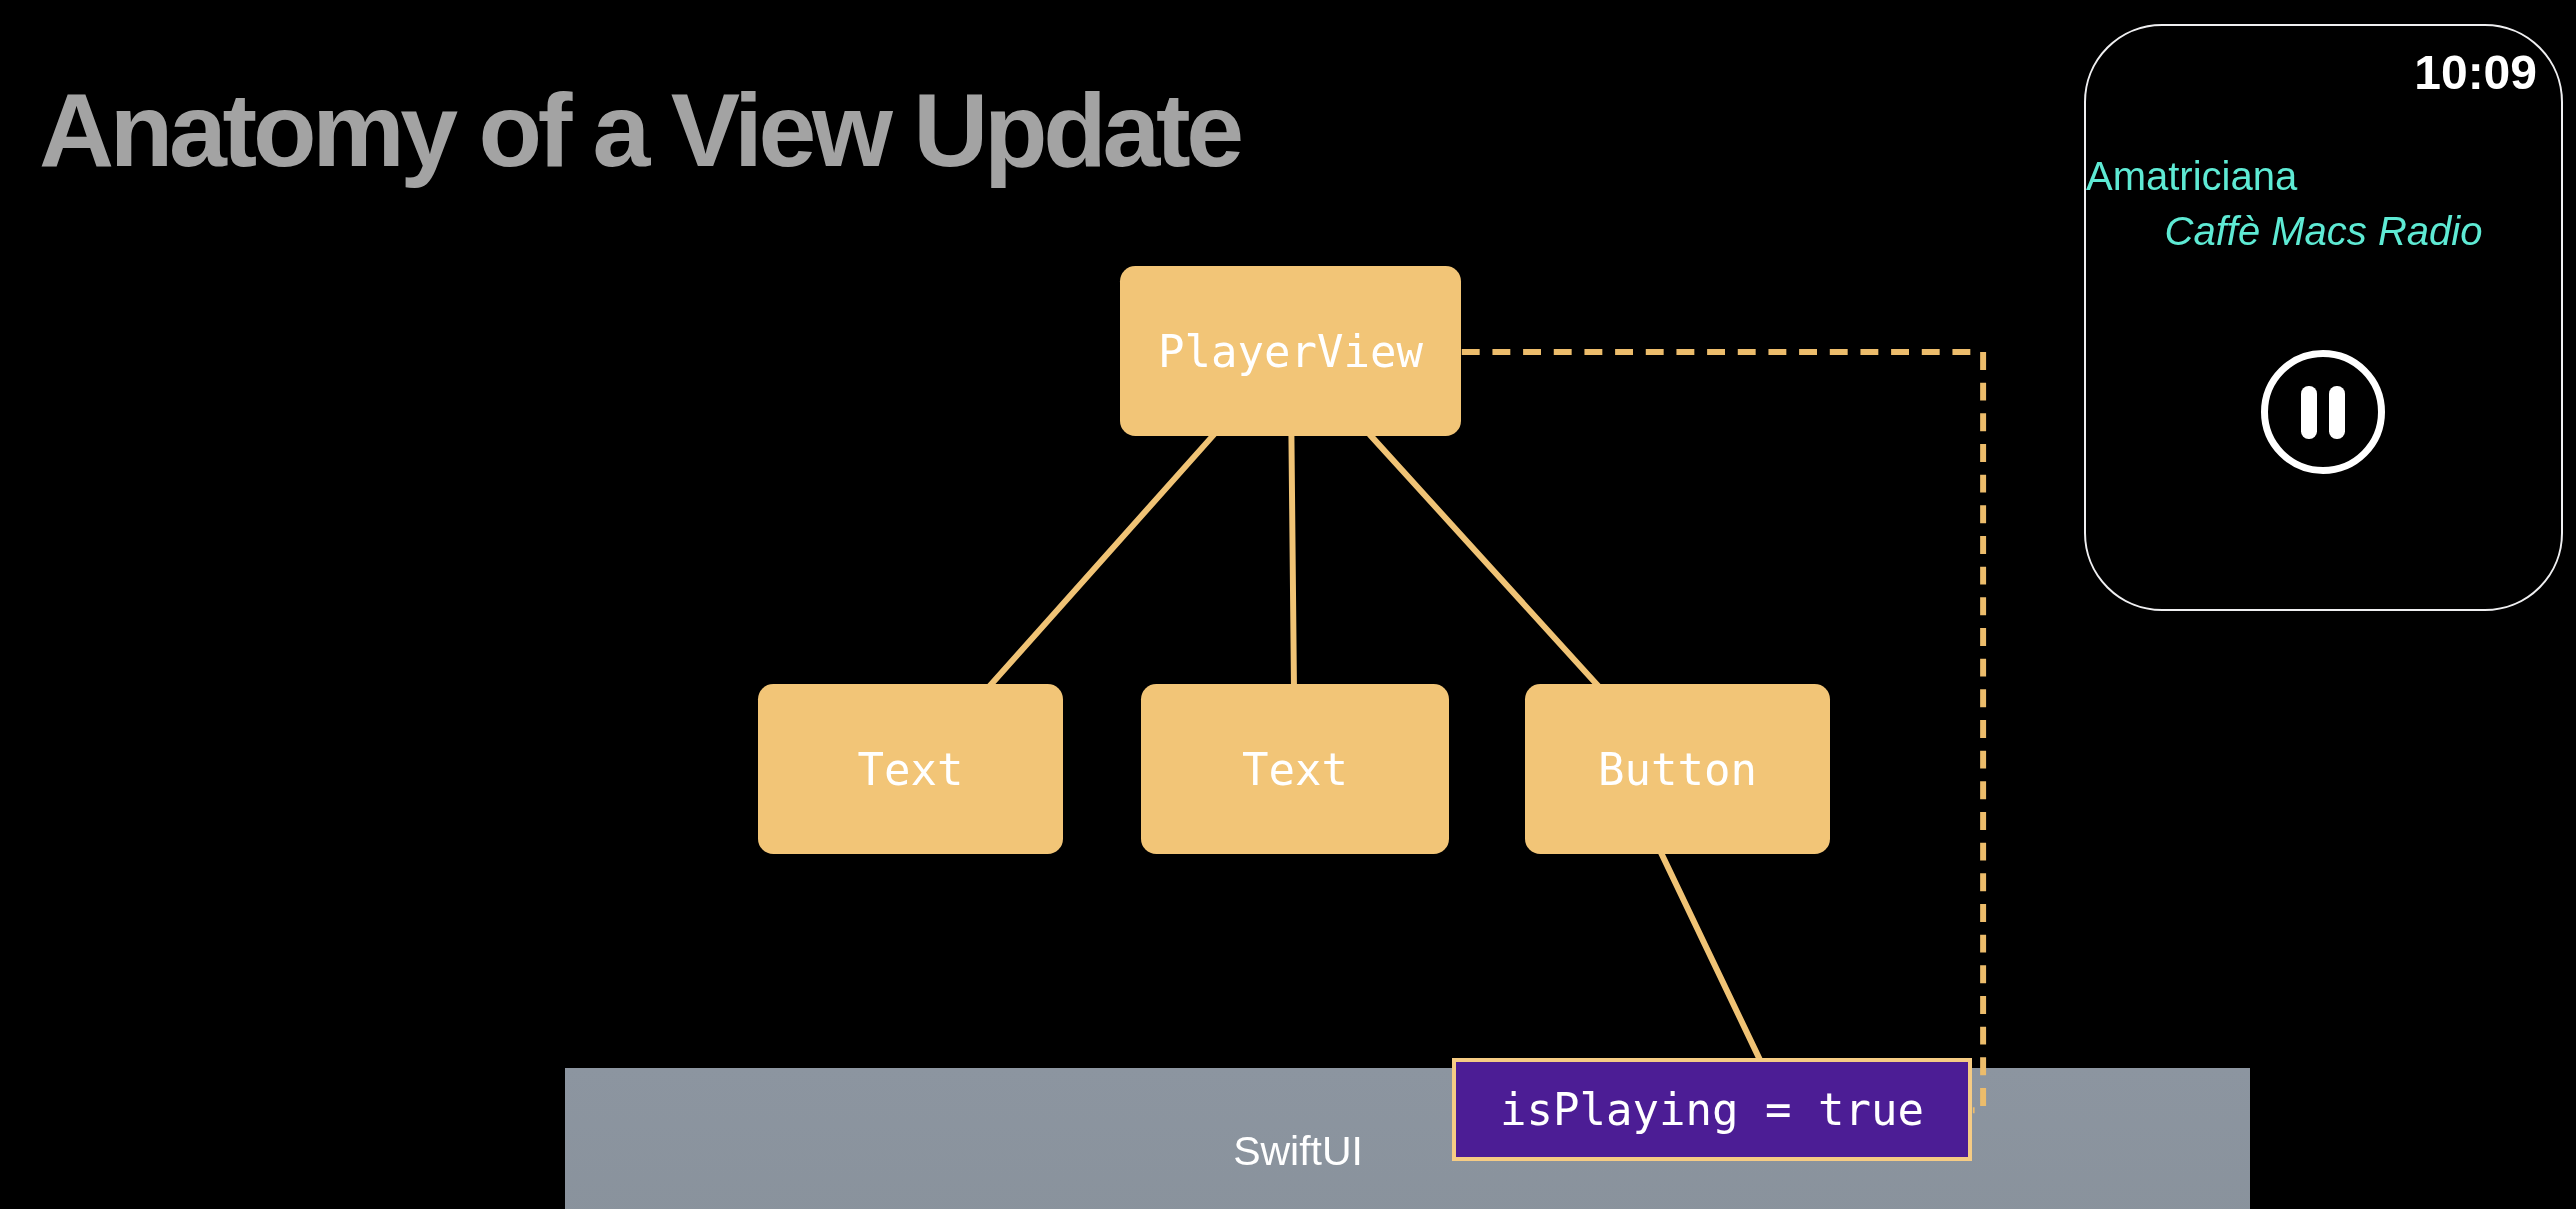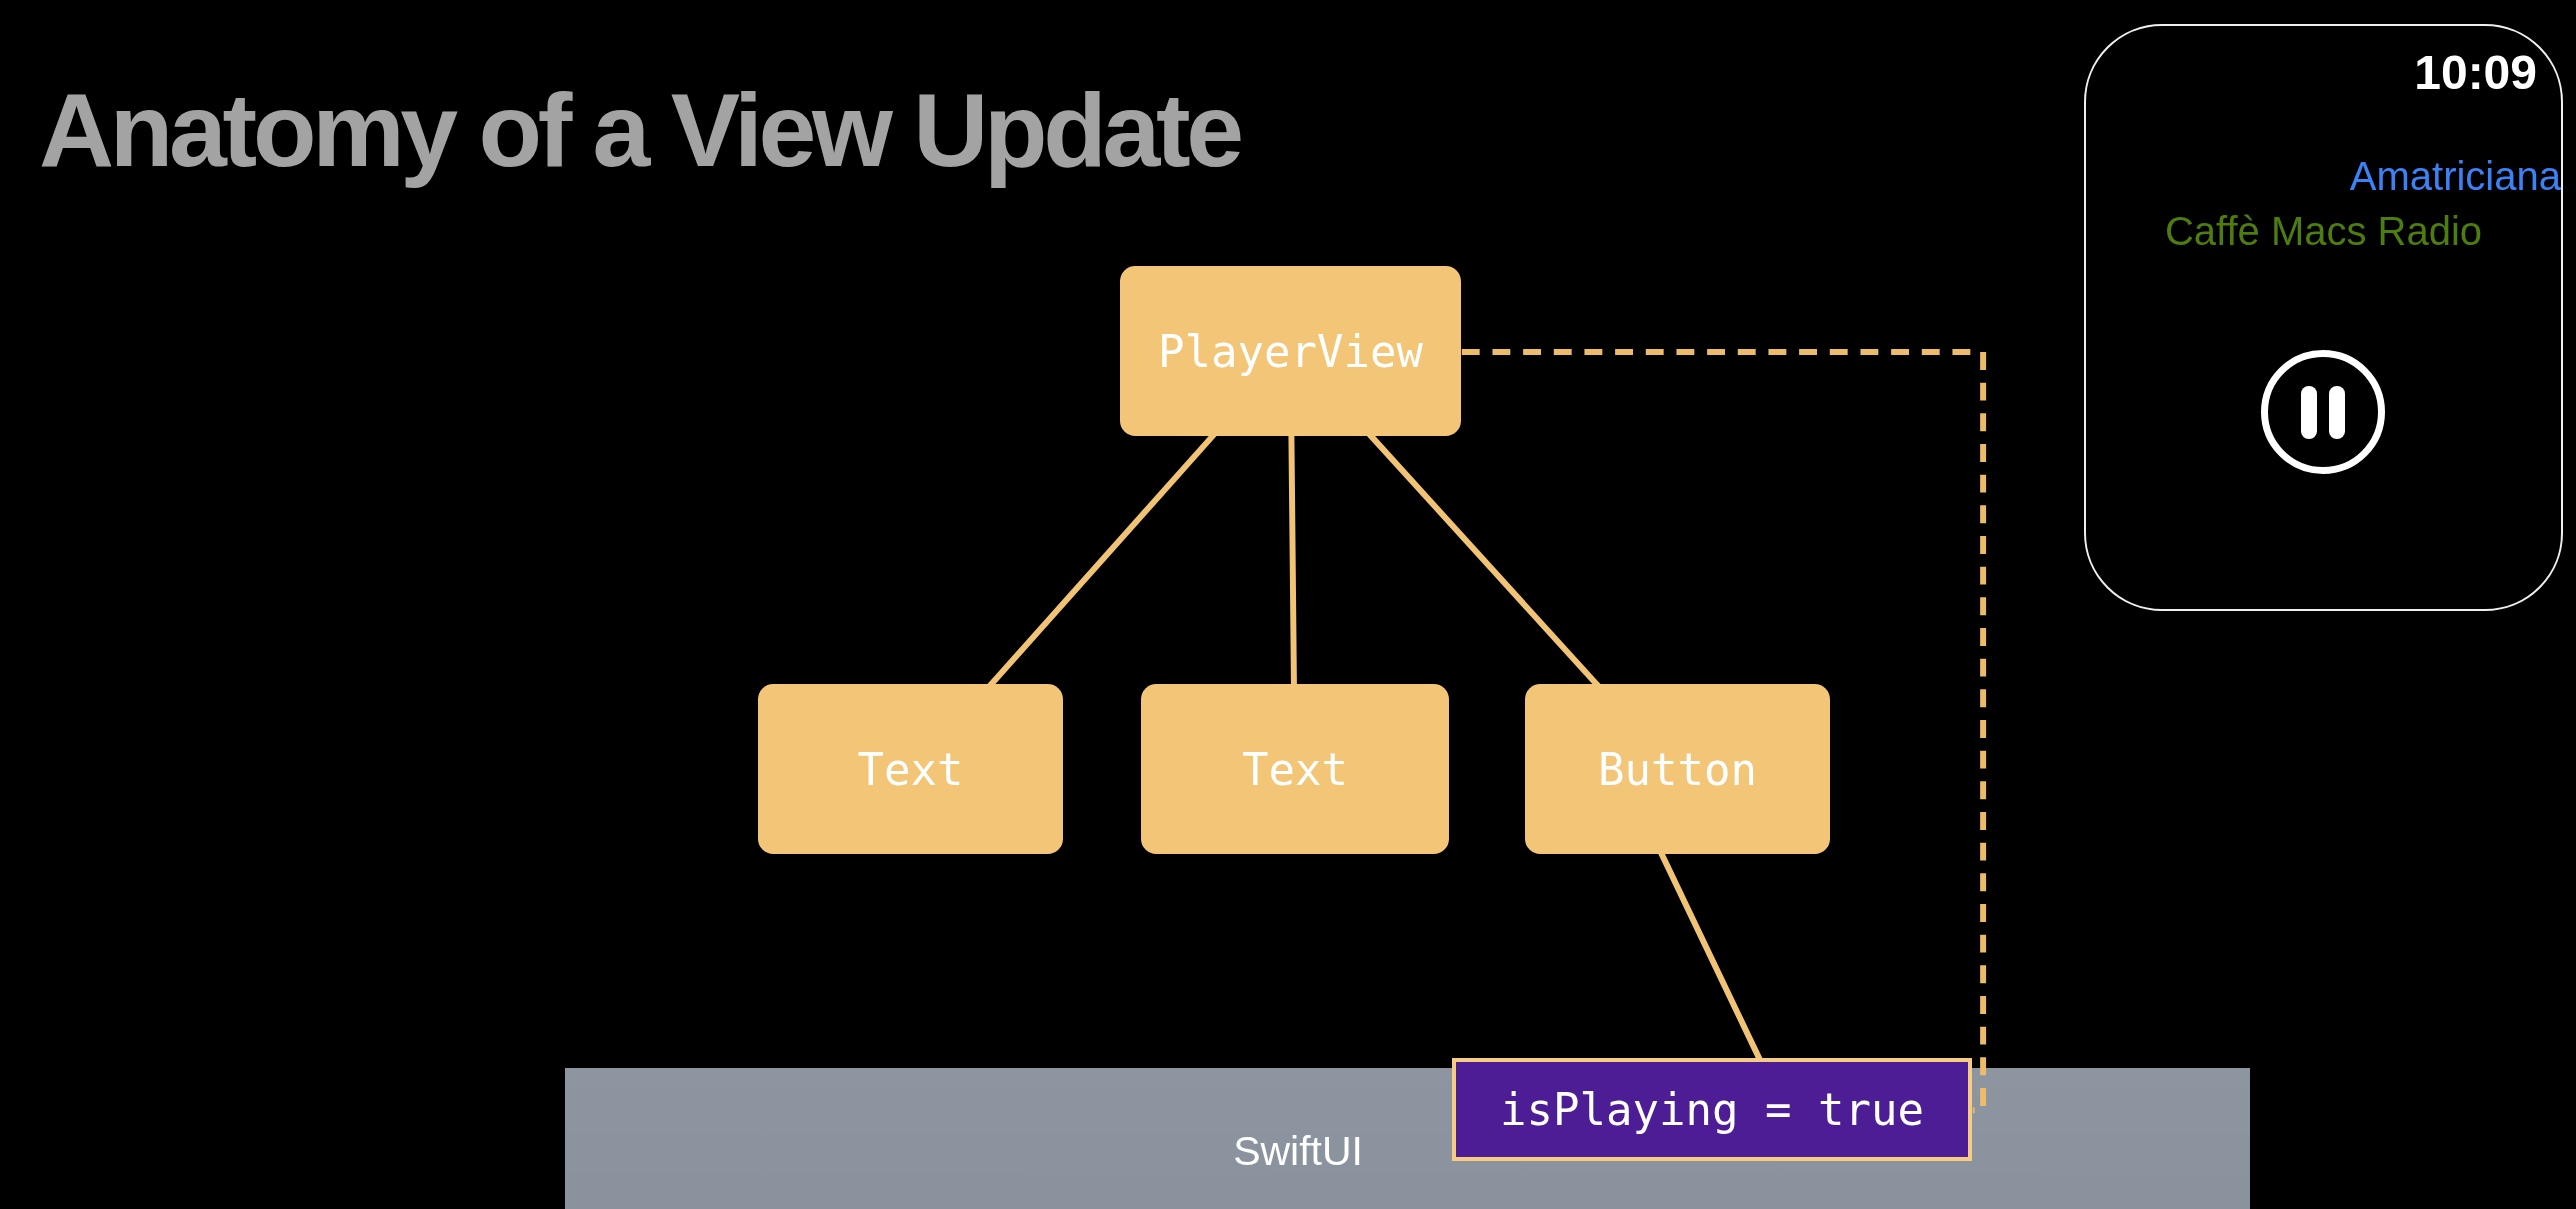--- a/index.html
+++ b/index.html
@@ -74,30 +74,31 @@
     position:absolute;
     right:24px;top:19px;
     color:#ffffff;
     font-size:48px;
     font-weight:700;
     letter-spacing:0px;
   }
   .watch-song{
     position:absolute;
     left:0;right:0;top:128px;
-    text-align:right;
-    color:#3b82f6;
+    text-align:left;
+    color:#5eead4;
     font-size:40px;
   }
   .watch-station{
     position:absolute;
     left:0;right:0;top:183px;
     text-align:center;
-    color:#4d7c0f;
+    color:#5eead4;
     font-size:40px;
+    font-style:italic;
   }
   .pause-btn{
     position:absolute;
     left:175px;top:324px;
     width:124px;height:124px;
     box-sizing:border-box;
     border:7.7px solid #ffffff;
     border-radius:50%;
     display:flex;align-items:center;justify-content:center;
     gap:12.8px;

